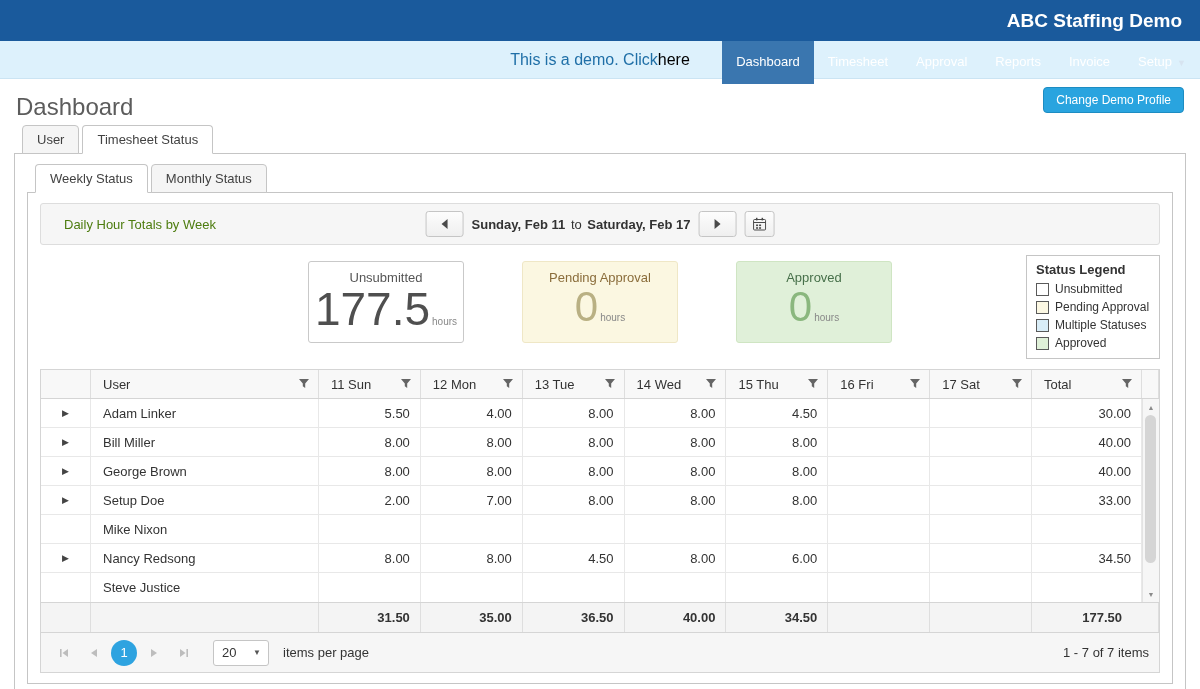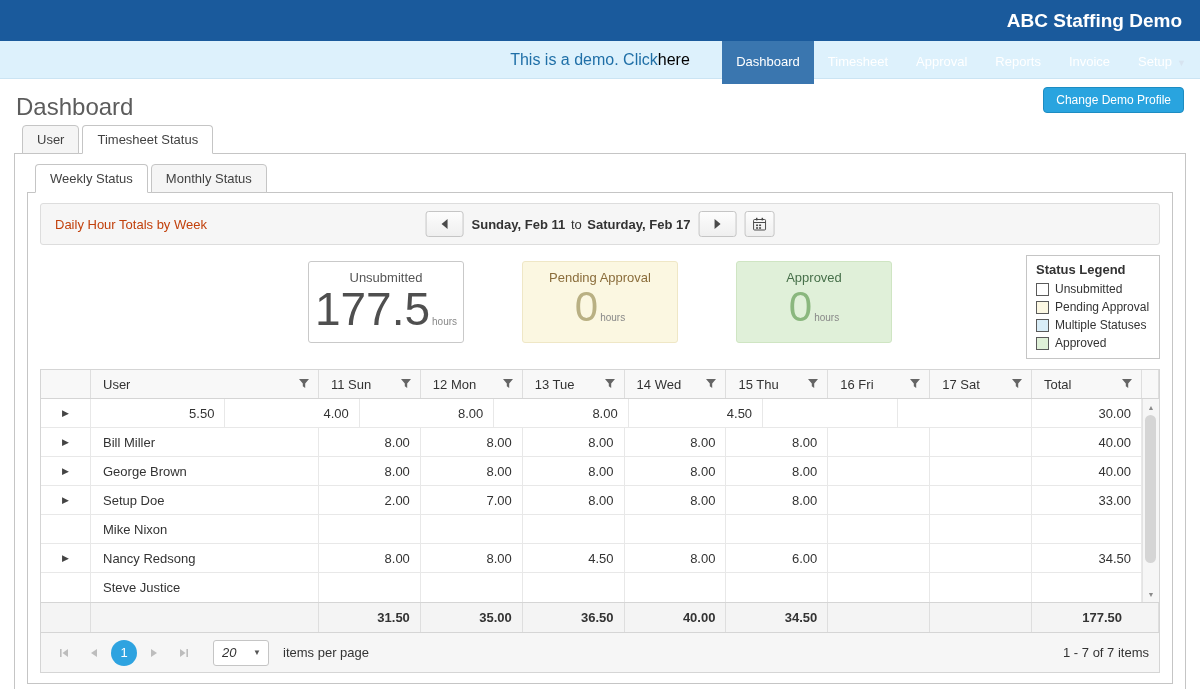--- a/index.html
+++ b/index.html
@@ -34,21 +34,21 @@
   .panel { margin:4px 14px 0; }
   .tabs { display:flex; padding-left:8px; border-bottom:1px solid #c5c5c5; }
   .tab { border:1px solid #c5c5c5; border-radius:4px 4px 0 0; padding:6px 14px; margin-right:3px;
          margin-bottom:-1px; background:#f5f5f5; color:#424242; cursor:pointer; white-space:nowrap; }
   .tab.active { background:#fff; border-bottom-color:#fff; }
   .tab-content { border:1px solid #c5c5c5; border-top:none; background:#fff; padding:10px 12px; }
 
   
   .toolbar { border:1px solid #ddd; background:#f6f6f6; border-radius:3px; height:42px;
              display:flex; align-items:center; padding:0 14px; position:relative; }
-  .toolbar-title { color:#c2410c; }
+  .toolbar-title { color:#4d7c0f;margin-left:9px; }
   .date-nav { position:absolute; left:50%; transform:translateX(-50%); display:flex; align-items:center; gap:8px; }
   .nav-btn { width:38px; height:26px; border:1px solid #c5c5c5; border-radius:3px;
              background:linear-gradient(#fdfdfd,#efefef); display:flex; align-items:center; justify-content:center;
              cursor:pointer; padding:0; }
   .cal-btn { width:30px; }
   .date-label { color:#333; white-space:nowrap; }
   .date-label b { font-weight:bold; }
   .to-word { font-weight:normal; padding:0 2px; }
 
   
@@ -105,21 +105,21 @@
   .sb-up { top:1px; } .sb-down { bottom:1px; }
   .sb-thumb { position:absolute; left:2px; right:3px; top:16px; height:148px; background:#d5d5d5; border-radius:6px; cursor:pointer; }
 
   
   .pager { display:flex; align-items:center; gap:4px; padding:7px 10px; height:40px;
            background:#f6f6f6; border-top:1px solid #d5d5d5; }
   .p-btn { width:26px; height:26px; display:flex; align-items:center; justify-content:center;
            border-radius:50%; cursor:pointer; background:transparent; border:none; padding:0; }
   .p-current { background:#2ea3e0; color:#fff; font-size:13px; }
   .page-size { margin-left:12px; width:56px; height:26px; border:1px solid #c5c5c5; border-radius:3px; background:#fff;
-               display:flex; align-items:center; justify-content:space-between; padding:0 7px 0 8px; cursor:pointer;font-style:italic; }
+               display:flex; align-items:center; justify-content:space-between; padding:0 7px 0 8px; cursor:pointer; }
   .ps-caret { font-size:8px; color:#555; }
   .pp-label { margin-left:10px; color:#333; }
   .range { margin-left:auto; color:#333; }
 </style>
 </head>
 <body>
 
 <header class="topnav">
   <div class="brand">ABC Staffing Demo</div>
   <nav class="nav-items">
@@ -309,20 +309,21 @@
               </span>
           </div>
           <div class="cell c-scroll"></div>
         </div>
 
         <div class="g-body">
           <div class="g-row">
             <div class="cell c-expand">
                 <span class="expand-arrow">▶</span>
               </div>
+            <div class="cell c-user">Adam Linker</div>
             <div class="cell c-day">5.50</div>
             <div class="cell c-day">4.00</div>
             <div class="cell c-day">8.00</div>
             <div class="cell c-day">8.00</div>
             <div class="cell c-day">4.50</div>
             <div class="cell c-day"></div>
             <div class="cell c-day"></div>
             <div class="cell c-total">30.00</div>
             <div class="cell c-scroll"></div>
           </div>

